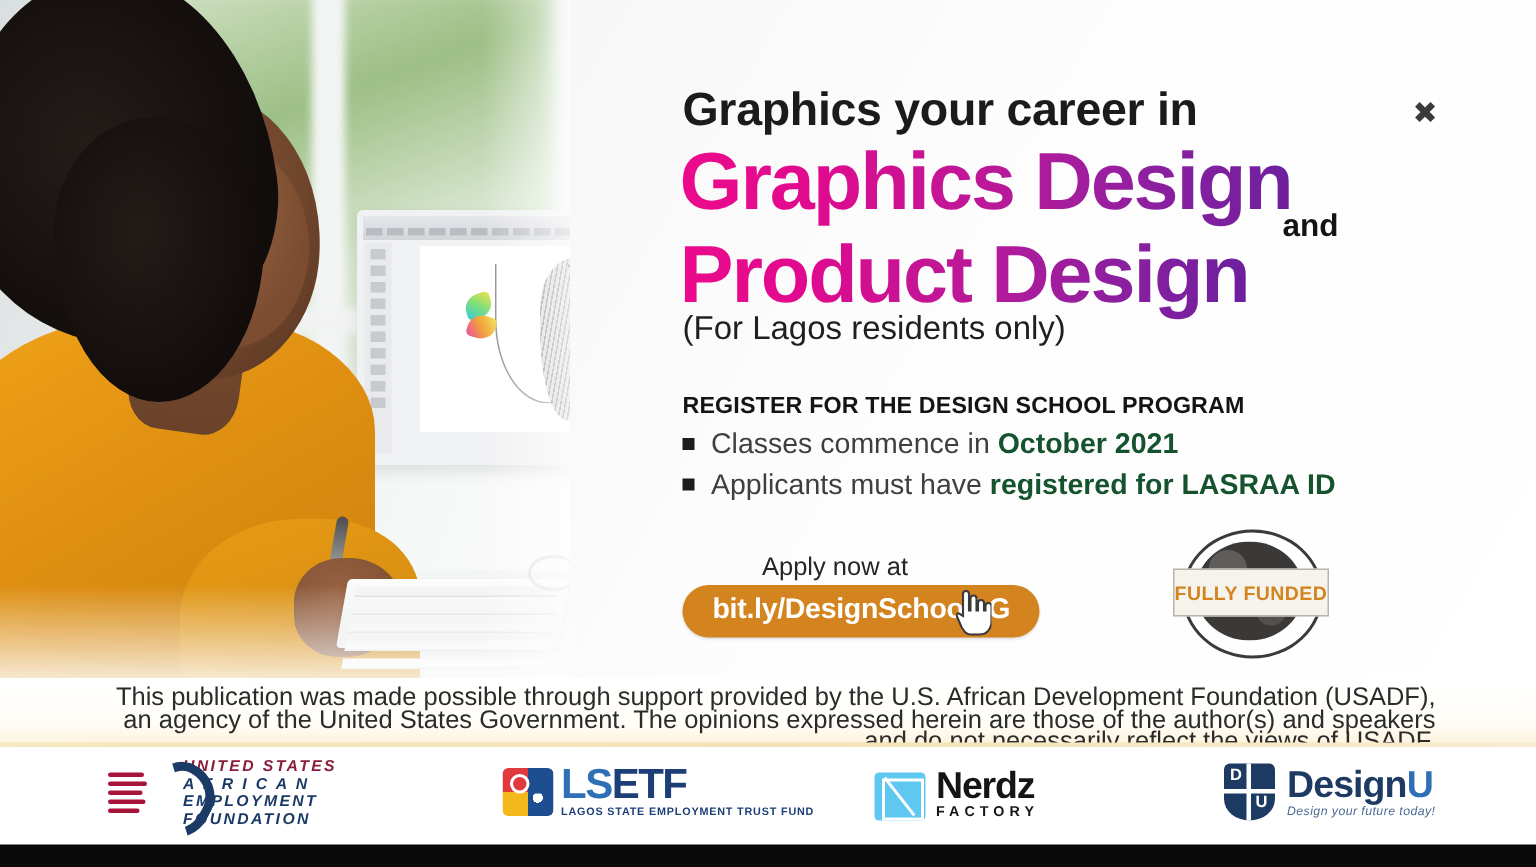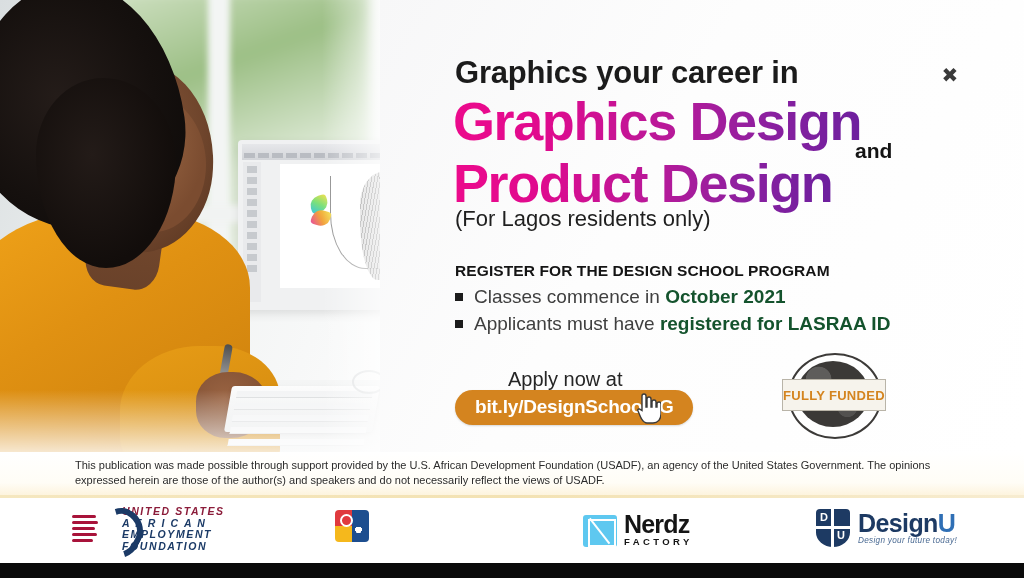--- a/index.html
+++ b/index.html
@@ -180,21 +180,21 @@
   .reg{
     position:absolute;left:455px;top:262px;font-size:15.5px;font-weight:700;color:#141414;letter-spacing:.1px;
   }
   .blist{position:absolute;left:455px;top:286px;}
   .bi{display:flex;align-items:baseline;margin-bottom:5px;}
   .bsq{width:8px;height:8px;background:#1c1c1c;margin-right:11px;flex:none;position:relative;top:-2px;}
   .btxt{font-size:19px;color:#3f3f3f;}
   .btxt b{color:#14532d;font-weight:700;}
 
   .apply{
-    position:absolute;left:508px;top:368px;font-size:20px;color:#262626;
+    position:absolute;left:508px;top:368px;font-size:17px;color:#262626;
   }
   .pill{
     position:absolute;left:455px;top:390px;
     background:#d4841f;color:#fff;border-radius:18px;padding:6px 20px 7px;
     font-size:19px;font-weight:800;letter-spacing:-.2px;box-shadow:0 1px 2px rgba(0,0,0,.15);
   }
   .cursor{
     position:absolute;left:637px;top:392px;width:24px;height:32px;
   }
 
@@ -221,21 +221,21 @@
     font-size:13px;font-weight:800;color:#d4841f;letter-spacing:.3px;
   }
 
   
   .disc-wrap{
     position:absolute;left:0;top:452px;width:1024px;height:44px;
     background:linear-gradient(180deg,#ffffff 0%,#fffdf6 70%,#fdf3dc 100%);
   }
   .disc-txt{
     position:absolute;left:75px;top:458px;width:882px;
-    font-size:11px;line-height:14.5px;color:#2b2b2b;
+    font-size:17px;line-height:14.5px;color:#2b2b2b;text-align:right;
   }
 
   
   .divider{
     position:absolute;left:0;top:495px;width:1024px;height:3px;
     background:linear-gradient(90deg,#f5e7bf,#f3e2b3,#f7ecd0);
   }
   .footer{
     position:absolute;left:0;top:498px;width:1024px;height:65px;background:#ffffff;
   }
@@ -453,20 +453,24 @@
 
   <div class="logo lsetf">
     <div class="shield">
       <i></i>
         <i></i>
         <i></i>
         <i></i>
       <span class="dot"></span>
       <span class="palm"></span>
     </div>
+    <div class="wm">
+      <div class="name"><em>LS</em><span>ETF</span></div>
+      <div class="tag">LAGOS STATE EMPLOYMENT TRUST FUND</div>
+    </div>
   </div>
 
   <div class="logo nerdz">
     <div class="sq">
         <i></i>
         <b></b>
       </div>
     <div class="wm">
       <div class="name">Nerdz</div>
       <div class="tag">FACTORY</div>

